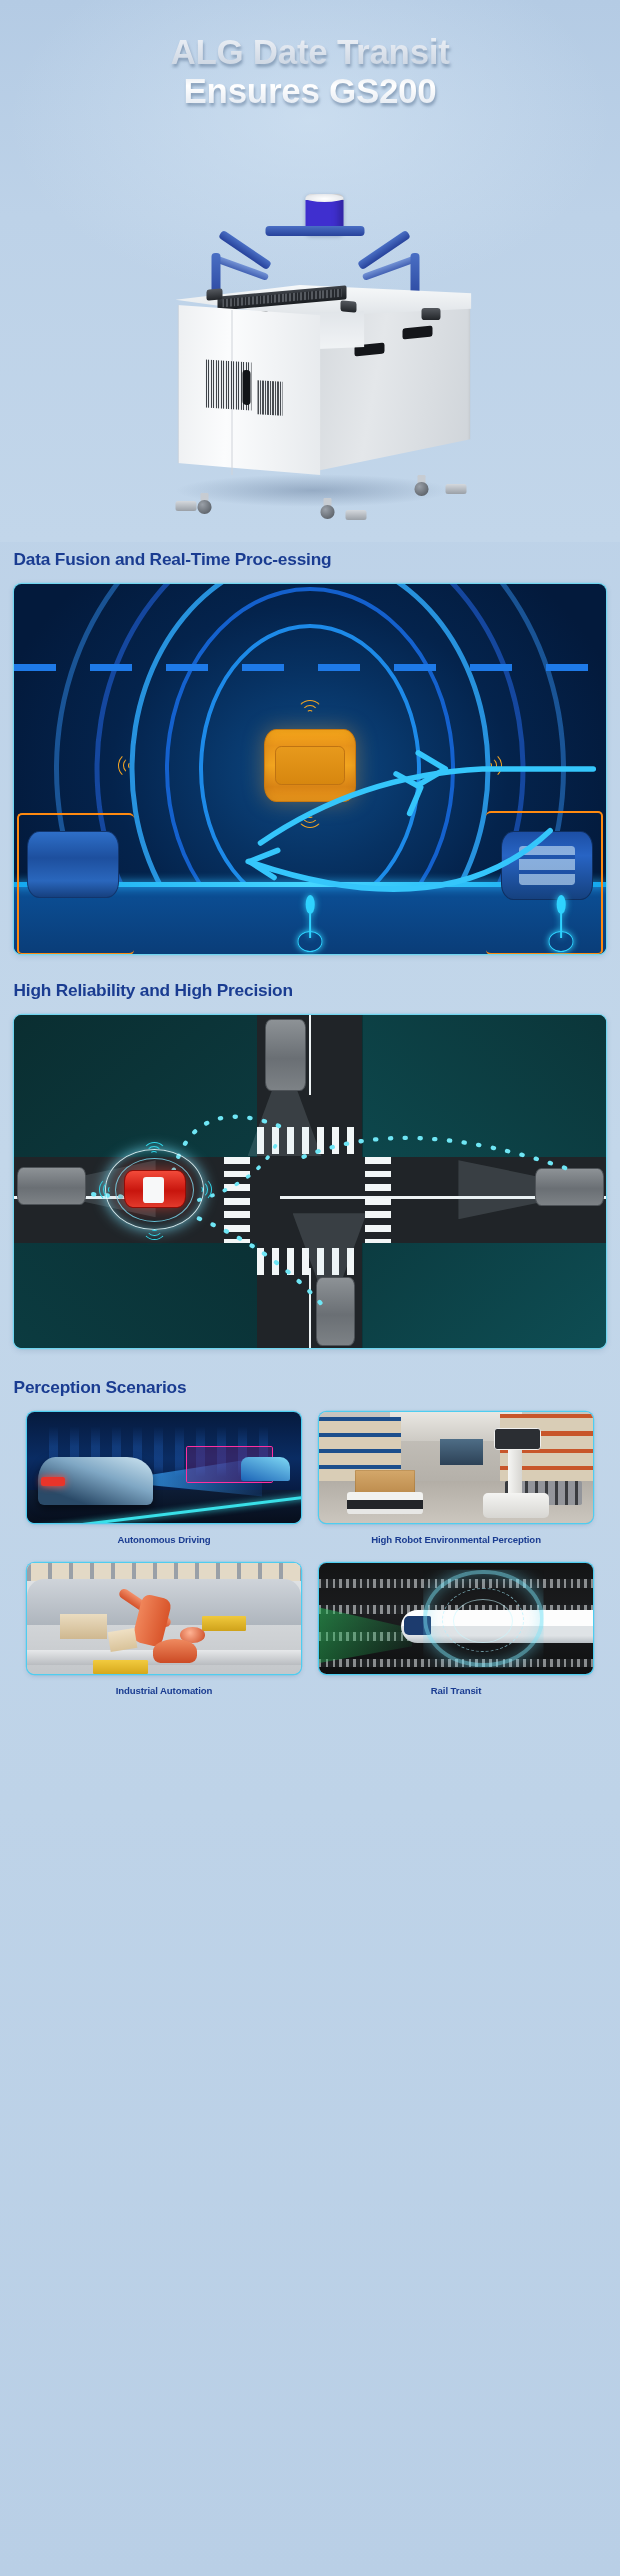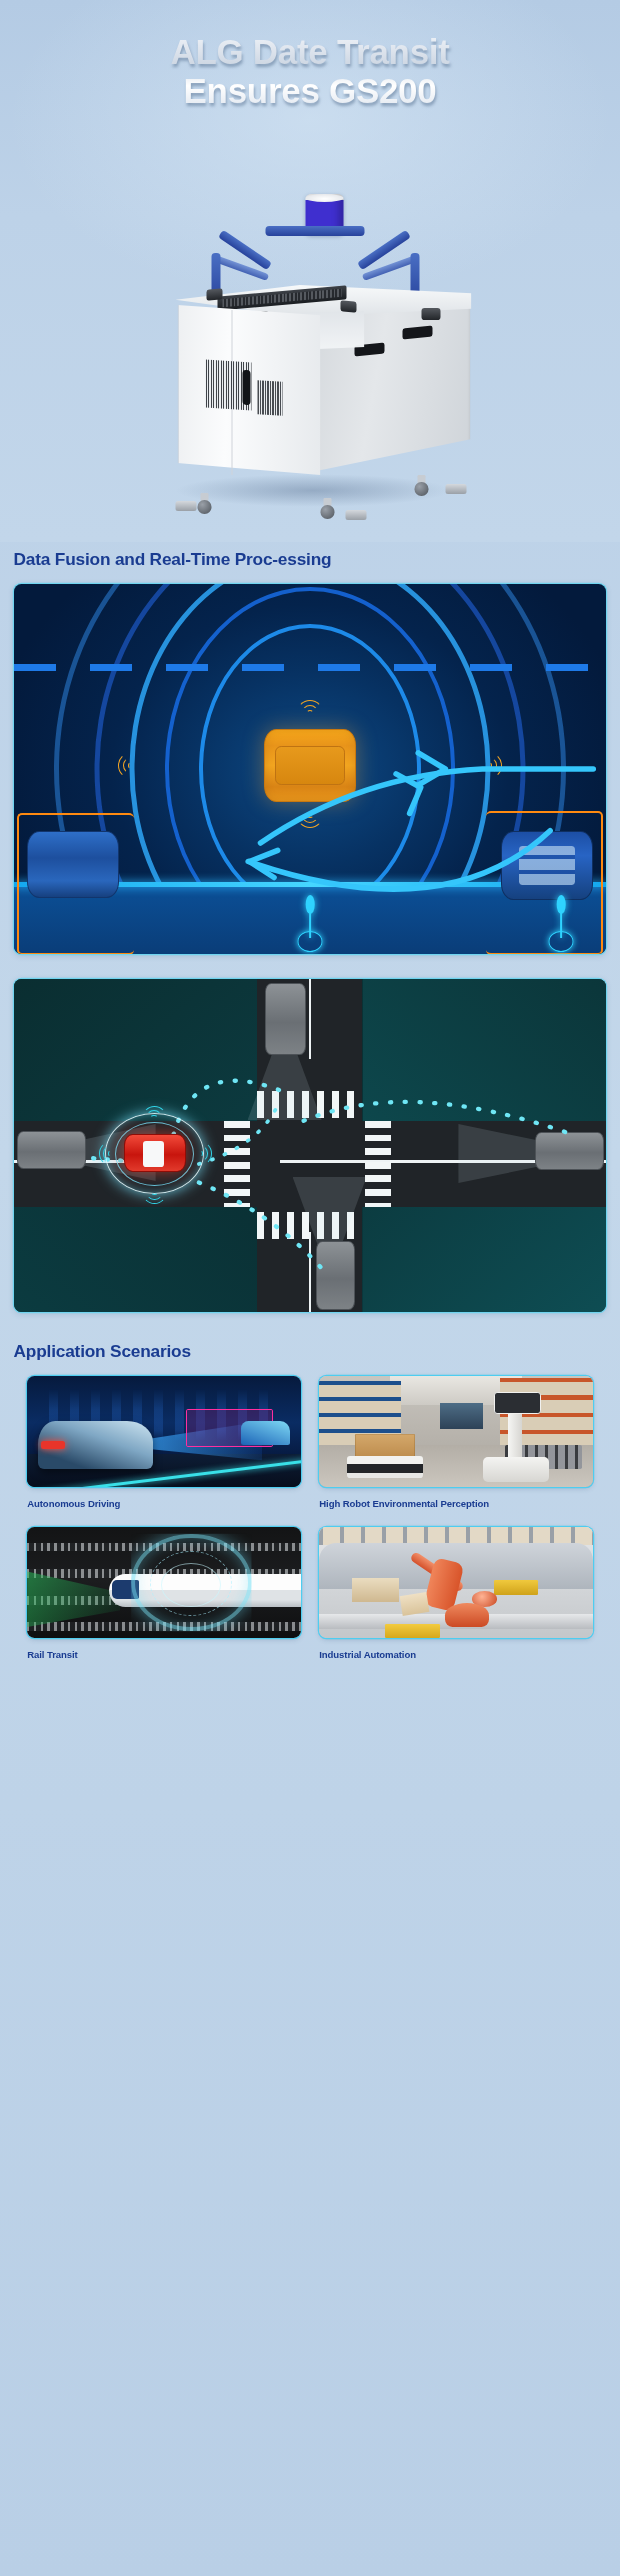--- a/index.html
+++ b/index.html
@@ -238,21 +238,21 @@
   .tealwave i{ position:absolute; border:1.8px solid #31d5e8; border-radius:50%;
     border-color:#31d5e8 transparent transparent transparent;}
   .tealwave i:nth-child(1){inset:8.6px;} .tealwave i:nth-child(2){inset:4.3px;} .tealwave i:nth-child(3){inset:0;}
   .tw-t{ left:128px; top:127px; }
   .tw-b{ left:128px; top:200px; transform:rotate(180deg);}
   .tw-l{ left:85px; top:162px; transform:rotate(-90deg);}
   .tw-r{ left:173px; top:162px; transform:rotate(90deg);}
 
   
   .cards { display:grid; grid-template-columns:1fr 1fr; gap:15px 18.5px; padding:0 13.6px; }
-  .card { display:flex; flex-direction:column; align-items:flex-start; }
+  .card { display:flex; flex-direction:column; align-items:center; }
   .card-img {
     width:100%; height:111px; border-radius:7.4px; overflow:hidden; position:relative;
     box-shadow:0 0 0 1.2px #4ecdf0, 0 1.2px 5px rgba(40,70,110,.2);
   }
   .card-cap {
     margin-top:10px; color:#1a3c91; font-size:9.6px; font-weight:bold;
     text-align:center; line-height:1.55; letter-spacing:-0.1px;
   }
   
   .sc-drive { background:linear-gradient(180deg,#061a3d 0%,#0a2c63 42%,#071c44 70%,#050f26 100%); }
@@ -467,20 +467,21 @@
     <div class="sig sig-a">
         <b></b>
       </div>
     <div class="sig sig-b">
         <b></b>
       </div>
   </div>
 </section>
 
 <section class="section" style="margin-top:25px;">
+  <h2 class="sec-title">High Reliability and High Precision</h2>
 
   <div class="fig" id="fig-intersect" style="margin-top:13.6px;">
     <div class="quad q-tl"></div>
       <div class="quad q-tr"></div>
     <div class="quad q-bl"></div>
       <div class="quad q-br"></div>
     <div class="road-h"></div>
     <div class="road-v"></div>
     <div class="centerline-h"></div>
     <div class="centerline-v"></div>
@@ -527,21 +528,21 @@
       </div>
     <div class="tealwave tw-r">
         <i></i>
         <i></i>
         <i></i>
       </div>
   </div>
 </section>
 
 <section class="section" style="margin-top:28px;">
-  <h2 class="sec-title" style="margin-bottom:13.6px;">Application Scenarios</h2>
+  <h2 class="sec-title" style="margin-bottom:13.6px;">Perception Scenarios</h2>
 
   <div class="cards">
 
     <div class="card">
       <div class="card-img sc-drive">
         <span class="city"></span>
           <span class="road"></span>
           <span class="beam"></span>
         <span class="hud"></span>
           <span class="far"></span>
@@ -563,47 +564,47 @@
         <span class="mast"></span>
           <span class="screen"></span>
           <span class="bot2"></span>
         <span class="boxes"></span>
           <span class="agv"></span>
       </div>
       <div class="card-cap">High Robot Environmental Perception</div>
     </div>
 
     <div class="card">
-      <div class="card-img sc-rail">
-        <span class="band b1"></span>
-          <span class="band b2"></span>
-        <span class="band b3"></span>
-          <span class="band b4"></span>
-        <span class="green"></span>
-          <span class="train"></span>
-          <span class="nose"></span>
-        <span class="hudring"></span>
-          <span class="hudring2"></span>
-          <span class="hudring3"></span>
-      </div>
-      <div class="card-cap">Rail Transit</div>
-    </div>
-
-    <div class="card">
       <div class="card-img sc-ind">
         <span class="shelfbg"></span>
           <span class="machines"></span>
           <span class="conv"></span>
         <span class="boxB"></span>
           <span class="crateY2"></span>
           <span class="arm2"></span>
         <span class="arm1"></span>
           <span class="joint"></span>
           <span class="base"></span>
         <span class="boxA"></span>
           <span class="crateY"></span>
       </div>
       <div class="card-cap">Industrial Automation</div>
     </div>
 
+    <div class="card">
+      <div class="card-img sc-rail">
+        <span class="band b1"></span>
+          <span class="band b2"></span>
+        <span class="band b3"></span>
+          <span class="band b4"></span>
+        <span class="green"></span>
+          <span class="train"></span>
+          <span class="nose"></span>
+        <span class="hudring"></span>
+          <span class="hudring2"></span>
+          <span class="hudring3"></span>
+      </div>
+      <div class="card-cap">Rail Transit</div>
+    </div>
+
   </div>
 </section>
 
 
 </body></html>

